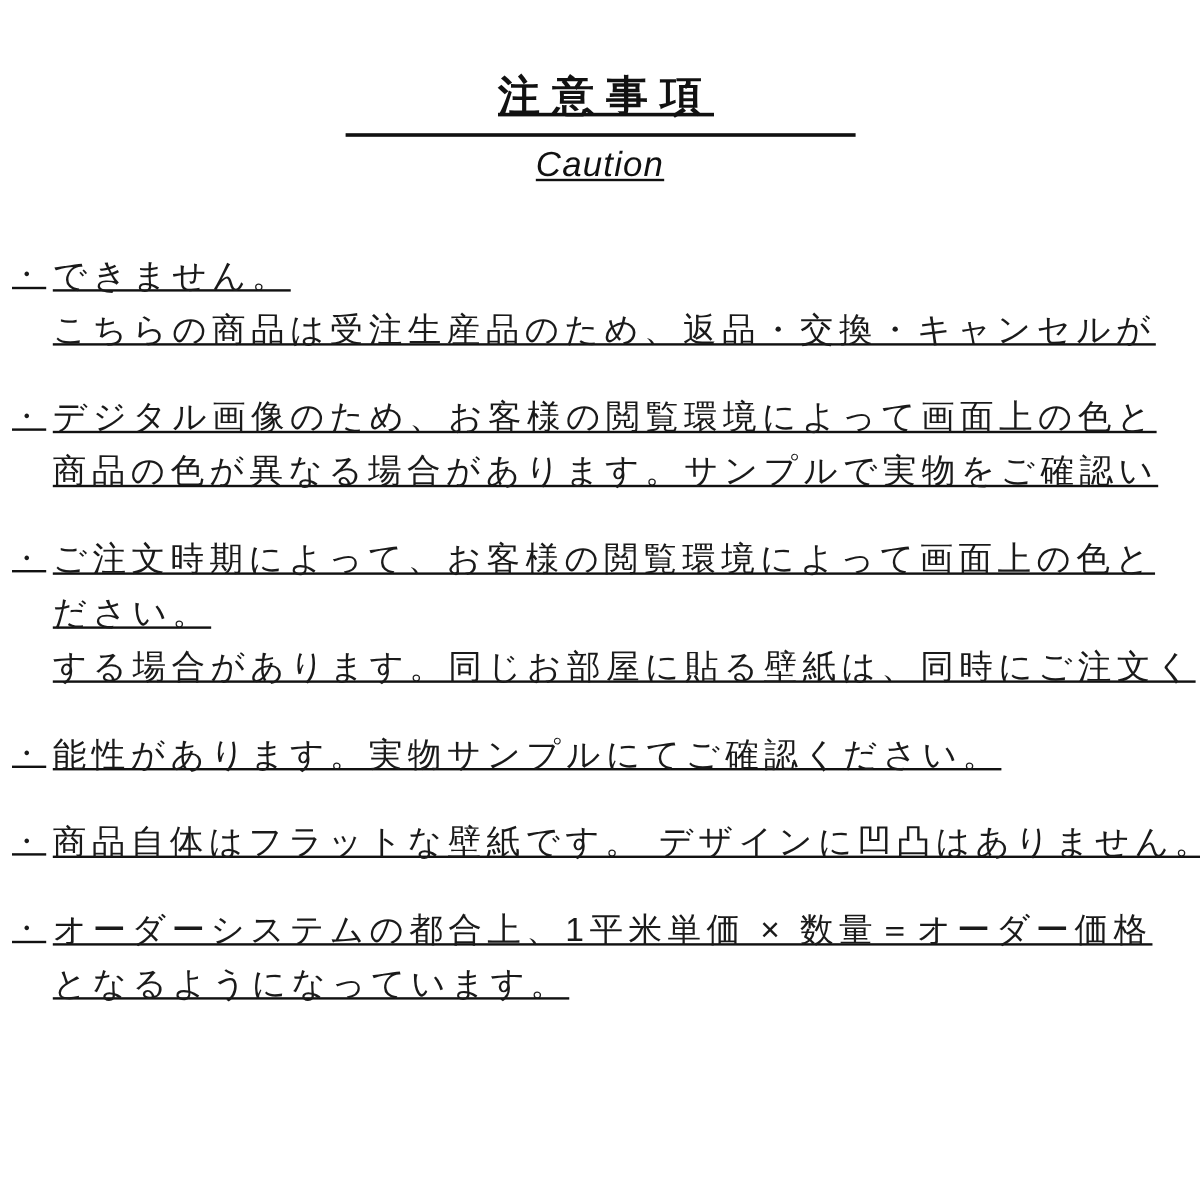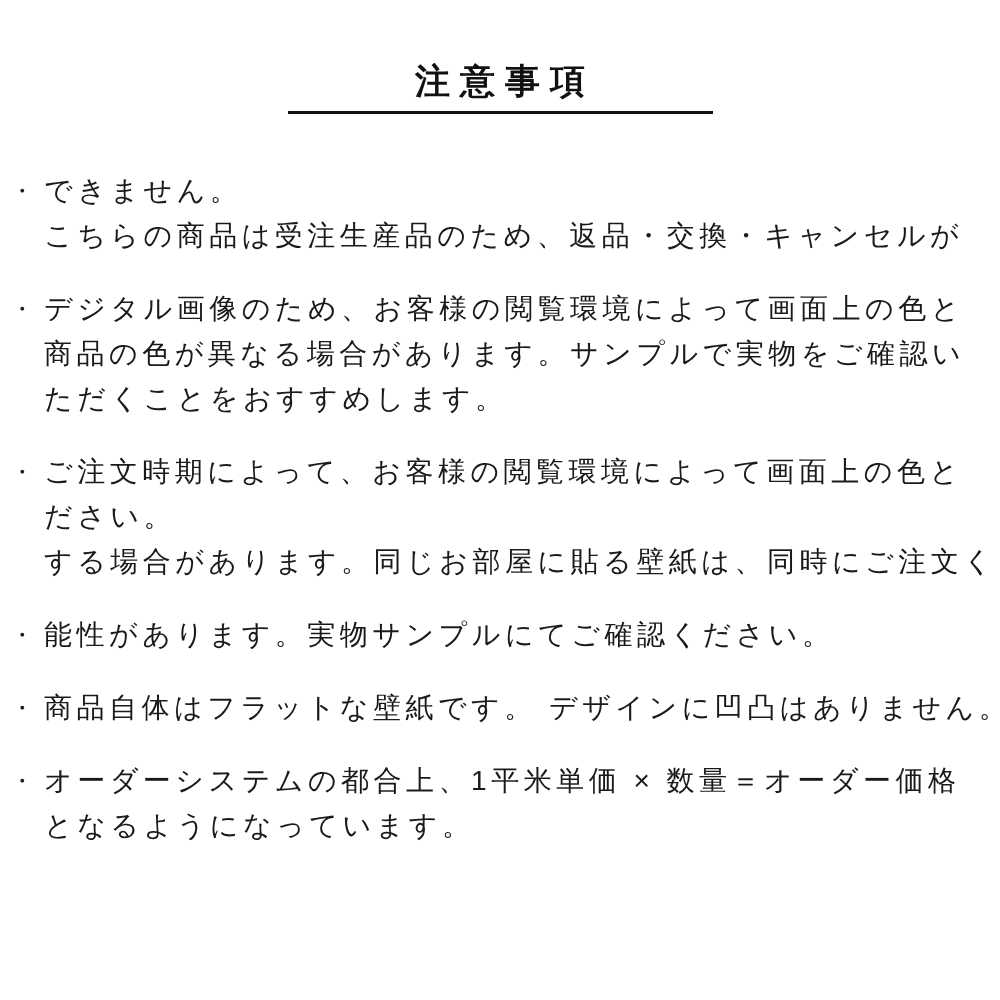--- a/index.html
+++ b/index.html
@@ -10,20 +10,21 @@
   .page {
     position: relative;
     width: 1000px;
     height: 1000px;
     box-sizing: border-box;
     background: #ffffff;
     color: #111111;
     font-family: "Liberation Sans", sans-serif;
     overflow: hidden;
     padding-top: 62px;
+    text-decoration: underline;
   }
   .header {
     text-align: center;
   }
   .title {
     margin: 0;
     font-size: 35px;
     font-weight: 800;
     line-height: 38px;
     letter-spacing: 10px;
@@ -68,38 +69,38 @@
   }
 </style>
 </head>
 <body>
 
 <div class="page">
 
   <div class="header">
     <h1 class="title">注意事項</h1>
     <div class="divider"></div>
+    <p class="subtitle">Caution</p>
   </div>
 
   <div class="caution-list">
 
     <div class="item">
       <span class="bullet">・</span>
       <div class="text">
         <div class="line">できません。</div>
         <div class="line">こちらの商品は受注生産品のため、返品・交換・キャンセルが</div>
       </div>
     </div>
 
     <div class="item">
       <span class="bullet">・</span>
       <div class="text">
         <div class="line">デジタル画像のため、お客様の閲覧環境によって画面上の色と</div>
         <div class="line">商品の色が異なる場合があります。サンプルで実物をご確認い</div>
-        <div class="line">ただくことをおすすめします。</div>
       </div>
     </div>
 
     <div class="item">
       <span class="bullet">・</span>
       <div class="text">
         <div class="line">ご注文時期によって、お客様の閲覧環境によって画面上の色と</div>
         <div class="line">ださい。</div>
         <div class="line">する場合があります。同じお部屋に貼る壁紙は、同時にご注文く</div>
       </div>

